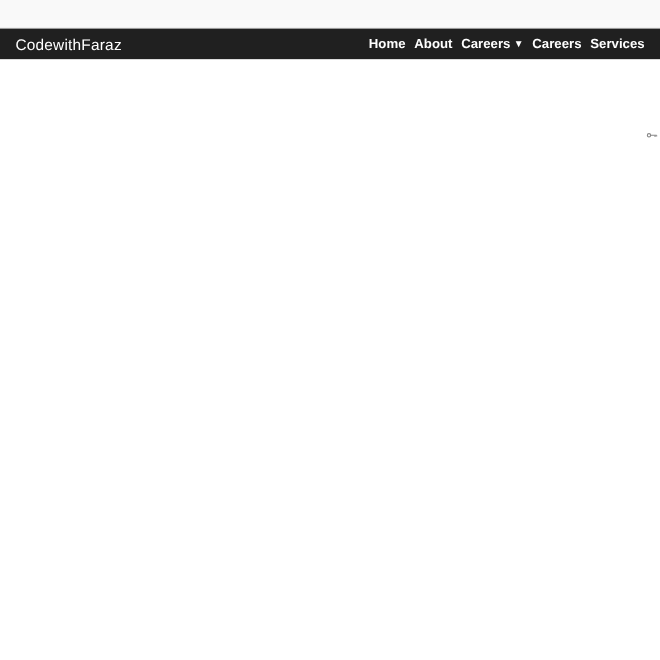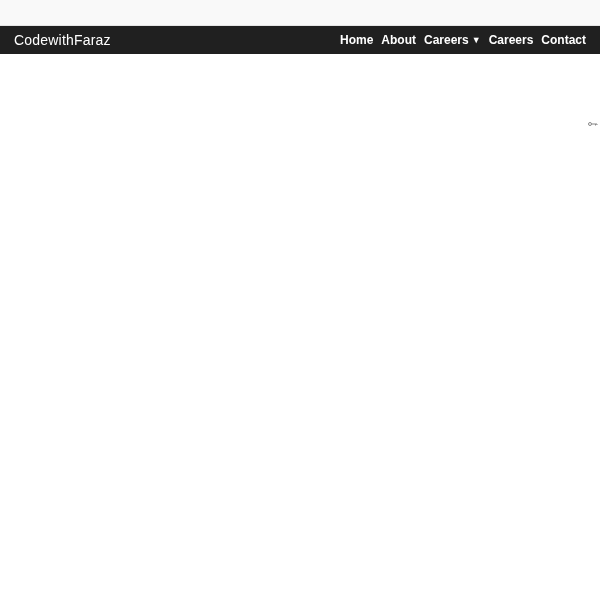--- a/index.html
+++ b/index.html
@@ -86,21 +86,21 @@
       <span>About</span>
     </div>
     <div class="nav-item">
       <span>Careers</span>
       <span class="dropdown-caret">▼</span>
     </div>
     <div class="nav-item">
       <span>Careers</span>
     </div>
     <div class="nav-item">
-      <span>Contact</span>
+      <span>Services</span>
     </div>
   </div>
 </nav>
 
 <div class="content-area">
   <div class="key-icon">
     <svg viewBox="0 0 24 24" fill="none" stroke="#555" stroke-width="2">
       <circle cx="8" cy="12" r="3"></circle>
       <line x1="11" y1="12" x2="22" y2="12"></line>
       <line x1="19" y1="12" x2="19" y2="15"></line>

